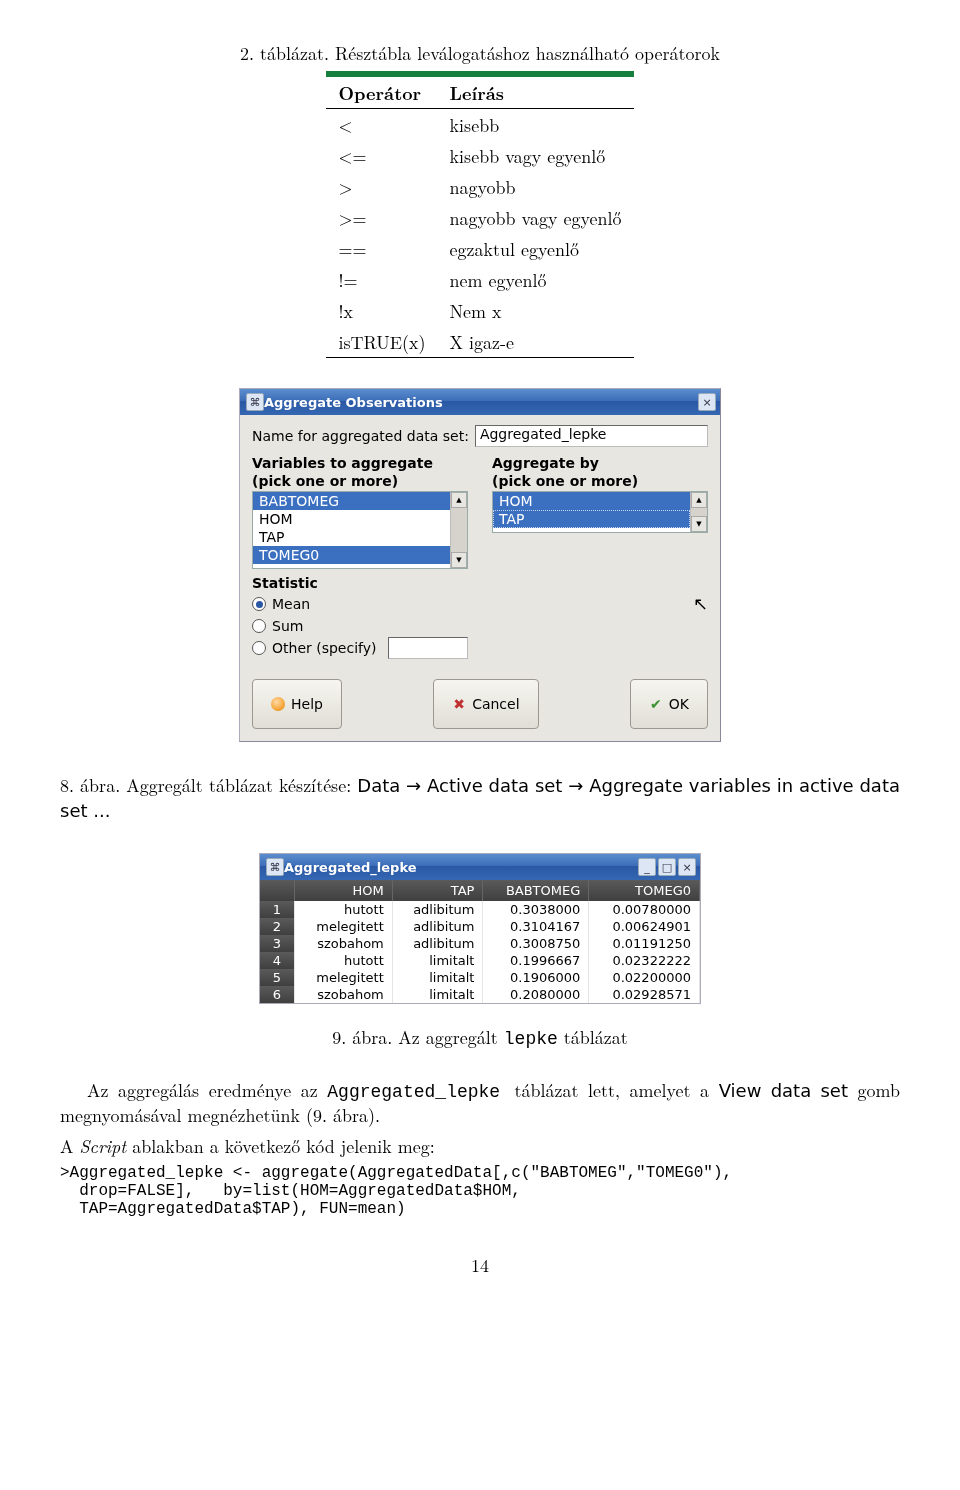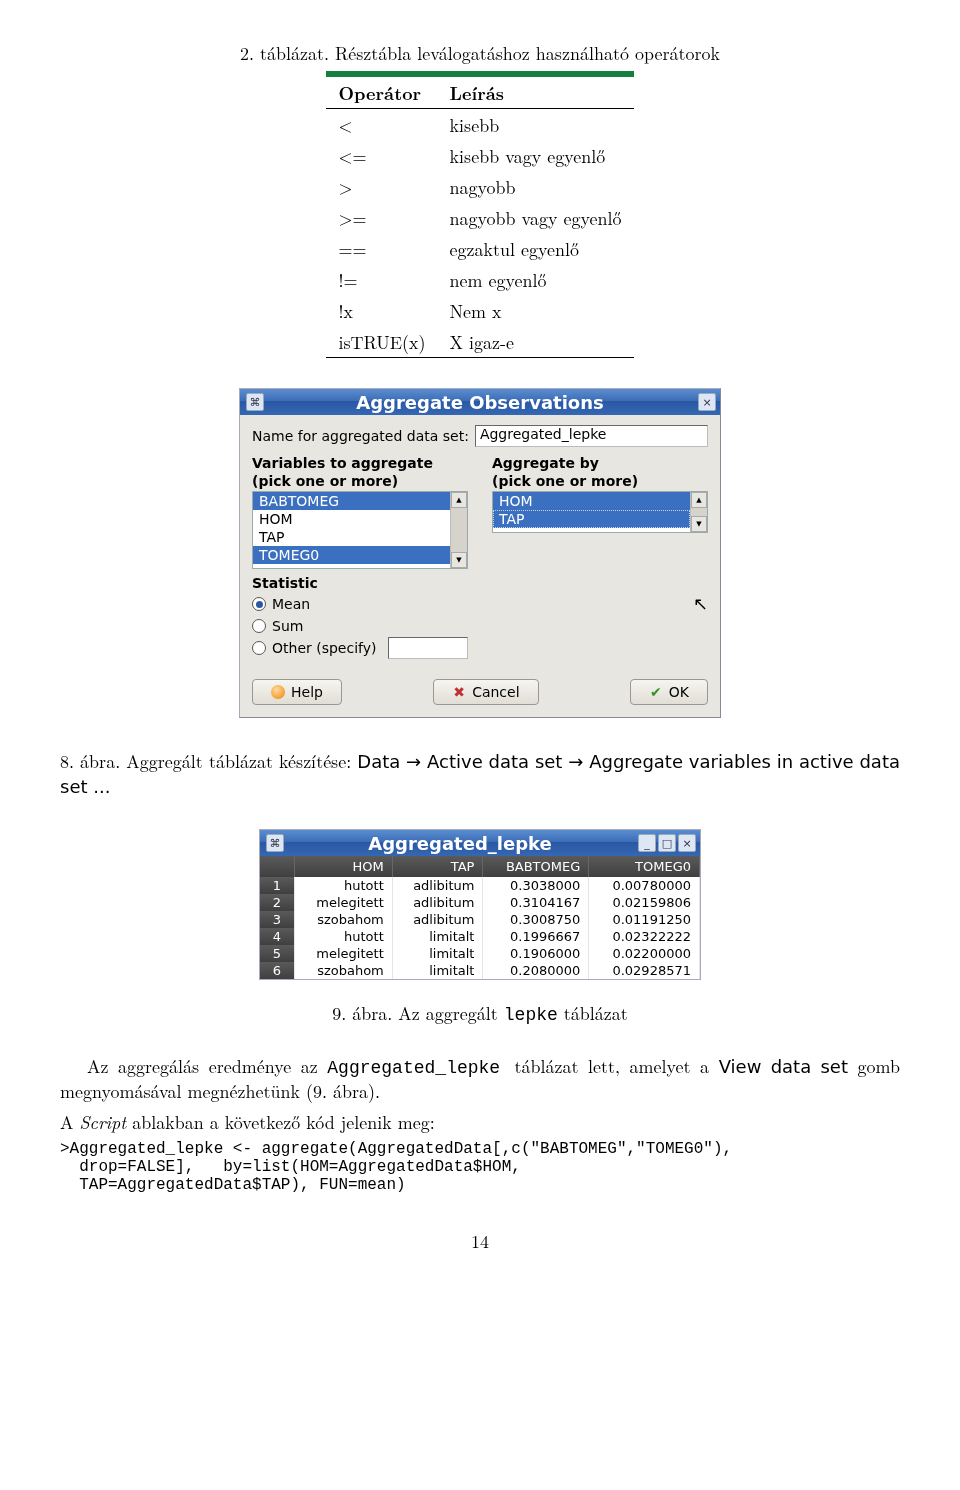--- a/index.html
+++ b/index.html
@@ -47,21 +47,21 @@
   }
   .titlebar {
     display:flex;
     align-items:center;
     height:26px;
     background: linear-gradient(#5b8ecf 0%, #3c6db8 45%, #2a57a4 46%, #3567b3 100%);
     color:#fff;
     padding:0 4px;
     justify-content: space-between;
   }
-  .titlebar .ttl { font-weight:bold; flex:1; text-align:center; font-size:18px; }
+  .titlebar .ttl { font-weight:bold; flex:1; font-size:13px; }
   .titlebar .tbicon {
     width:16px;height:16px;border-radius:2px;
     background:#dde6f5;border:1px solid #9ab;
     display:flex;align-items:center;justify-content:center;
     font-size:11px;line-height:1;color:#334;
     margin-left:2px;
   }
   .dlgbody { padding:10px 12px 12px 12px; }
   .row { display:flex; align-items:center; margin-bottom:8px; gap:6px; }
   .field {
@@ -99,21 +99,21 @@
     content:""; width:7px;height:7px;border-radius:50%;
     background:#2a57a4;
   }
   .btnrow {
     display:flex; justify-content:space-between; padding:8px 12px 12px 12px;
   }
   .gbtn {
     background: linear-gradient(#f6f5f0,#e0ded5);
     border:1px solid #9a9890;
     border-radius:4px;
-    padding:4px 18px;
+    padding:16px 18px;
     display:flex; align-items:center; gap:6px;
     font-size:14px; font-family:inherit;
   }
   .gbtn .ic { width:14px;height:14px;border-radius:50%; }
   .ic.help { background: radial-gradient(circle at 40% 35%, #ffd9a5 0%, #f7a73b 60%, #d17a00 100%); }
   .ic.cancel { color:#c03030; font-weight:bold; font-size:14px; line-height:14px; width:14px; height:14px; text-align:center; }
   .ic.ok { color:#3a8f2f; font-weight:bold; font-size:14px; line-height:14px; width:14px; height:14px; text-align:center; }
 
   
   .datawin {
@@ -313,21 +313,21 @@
           <td>hutott</td>
           <td>adlibitum</td>
           <td>0.3038000</td>
           <td>0.00780000</td>
         </tr>
         <tr>
           <td class="rowhead">2</td>
           <td>melegitett</td>
           <td>adlibitum</td>
           <td>0.3104167</td>
-          <td>0.02159806</td>
+          <td>0.00624901</td>
         </tr>
         <tr>
           <td class="rowhead">3</td>
           <td>szobahom</td>
           <td>adlibitum</td>
           <td>0.3008750</td>
           <td>0.01191250</td>
         </tr>
         <tr>
           <td class="rowhead">4</td>

